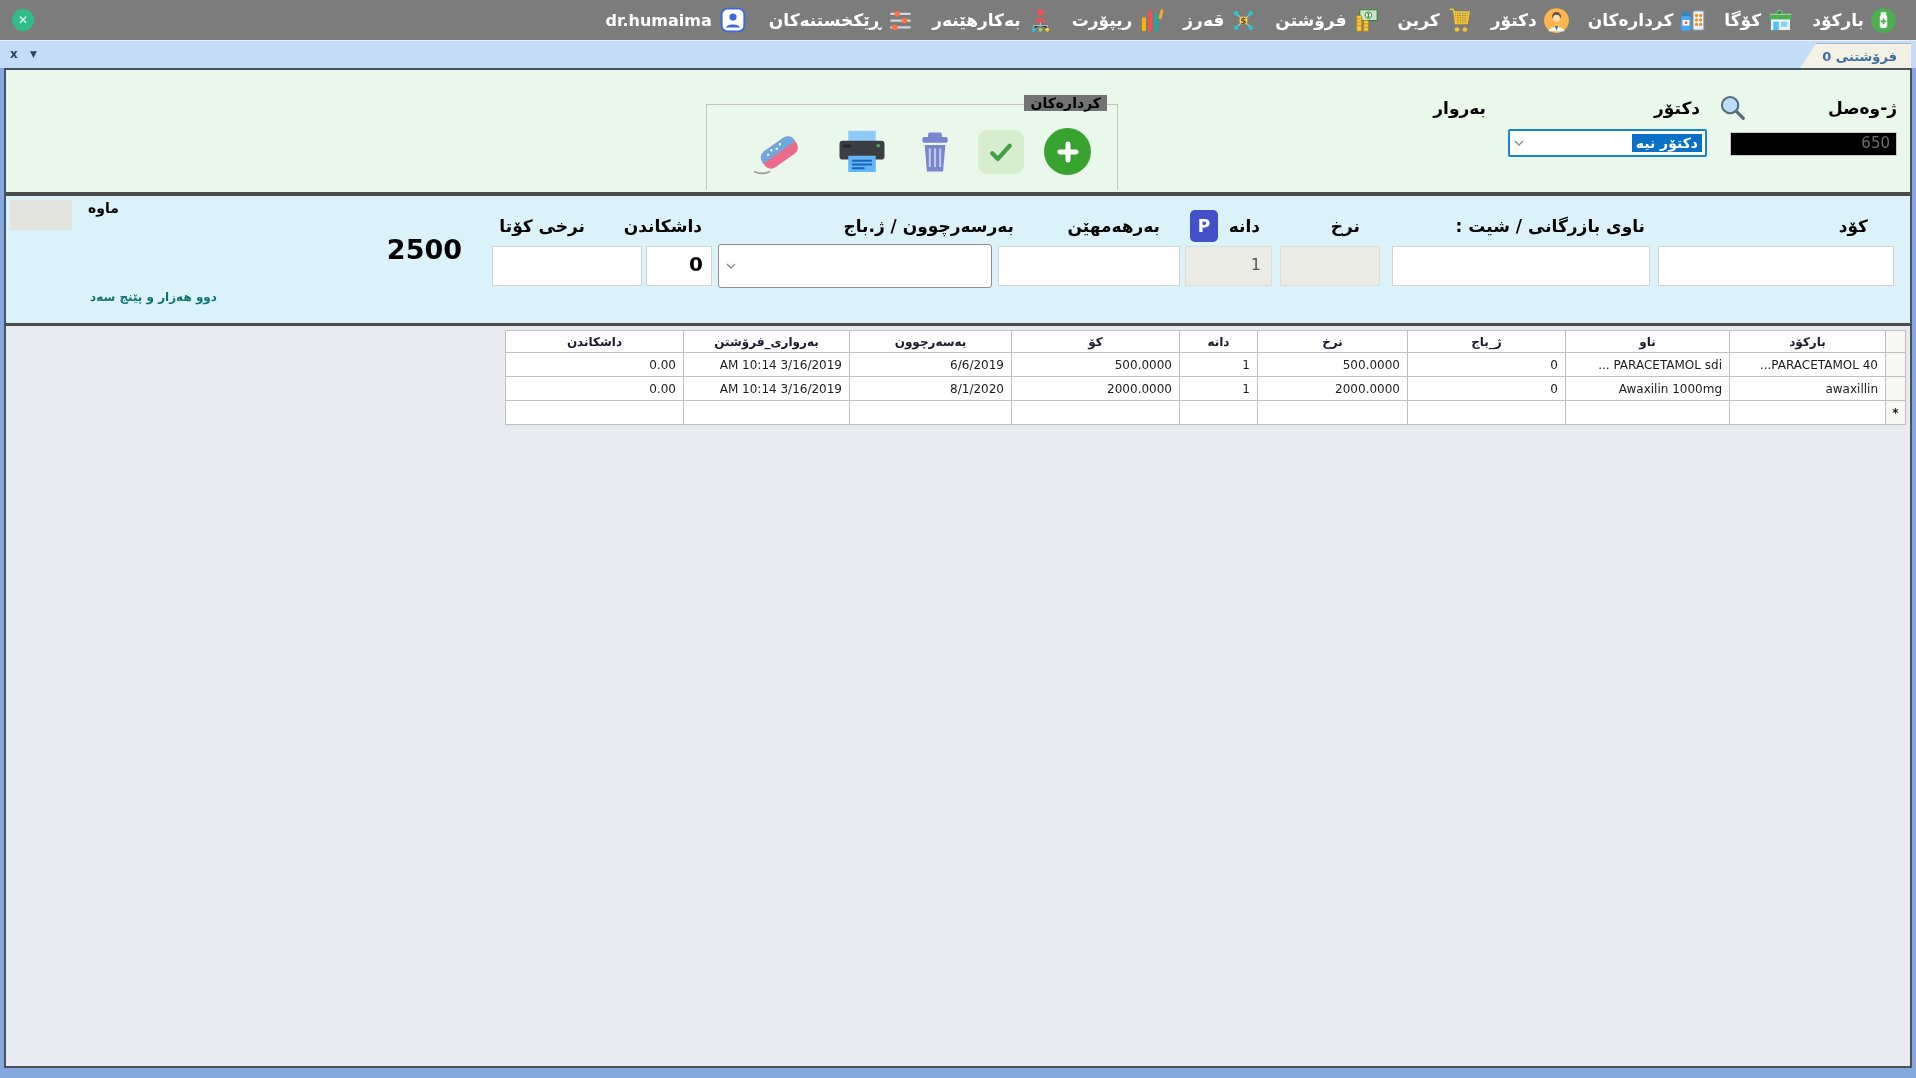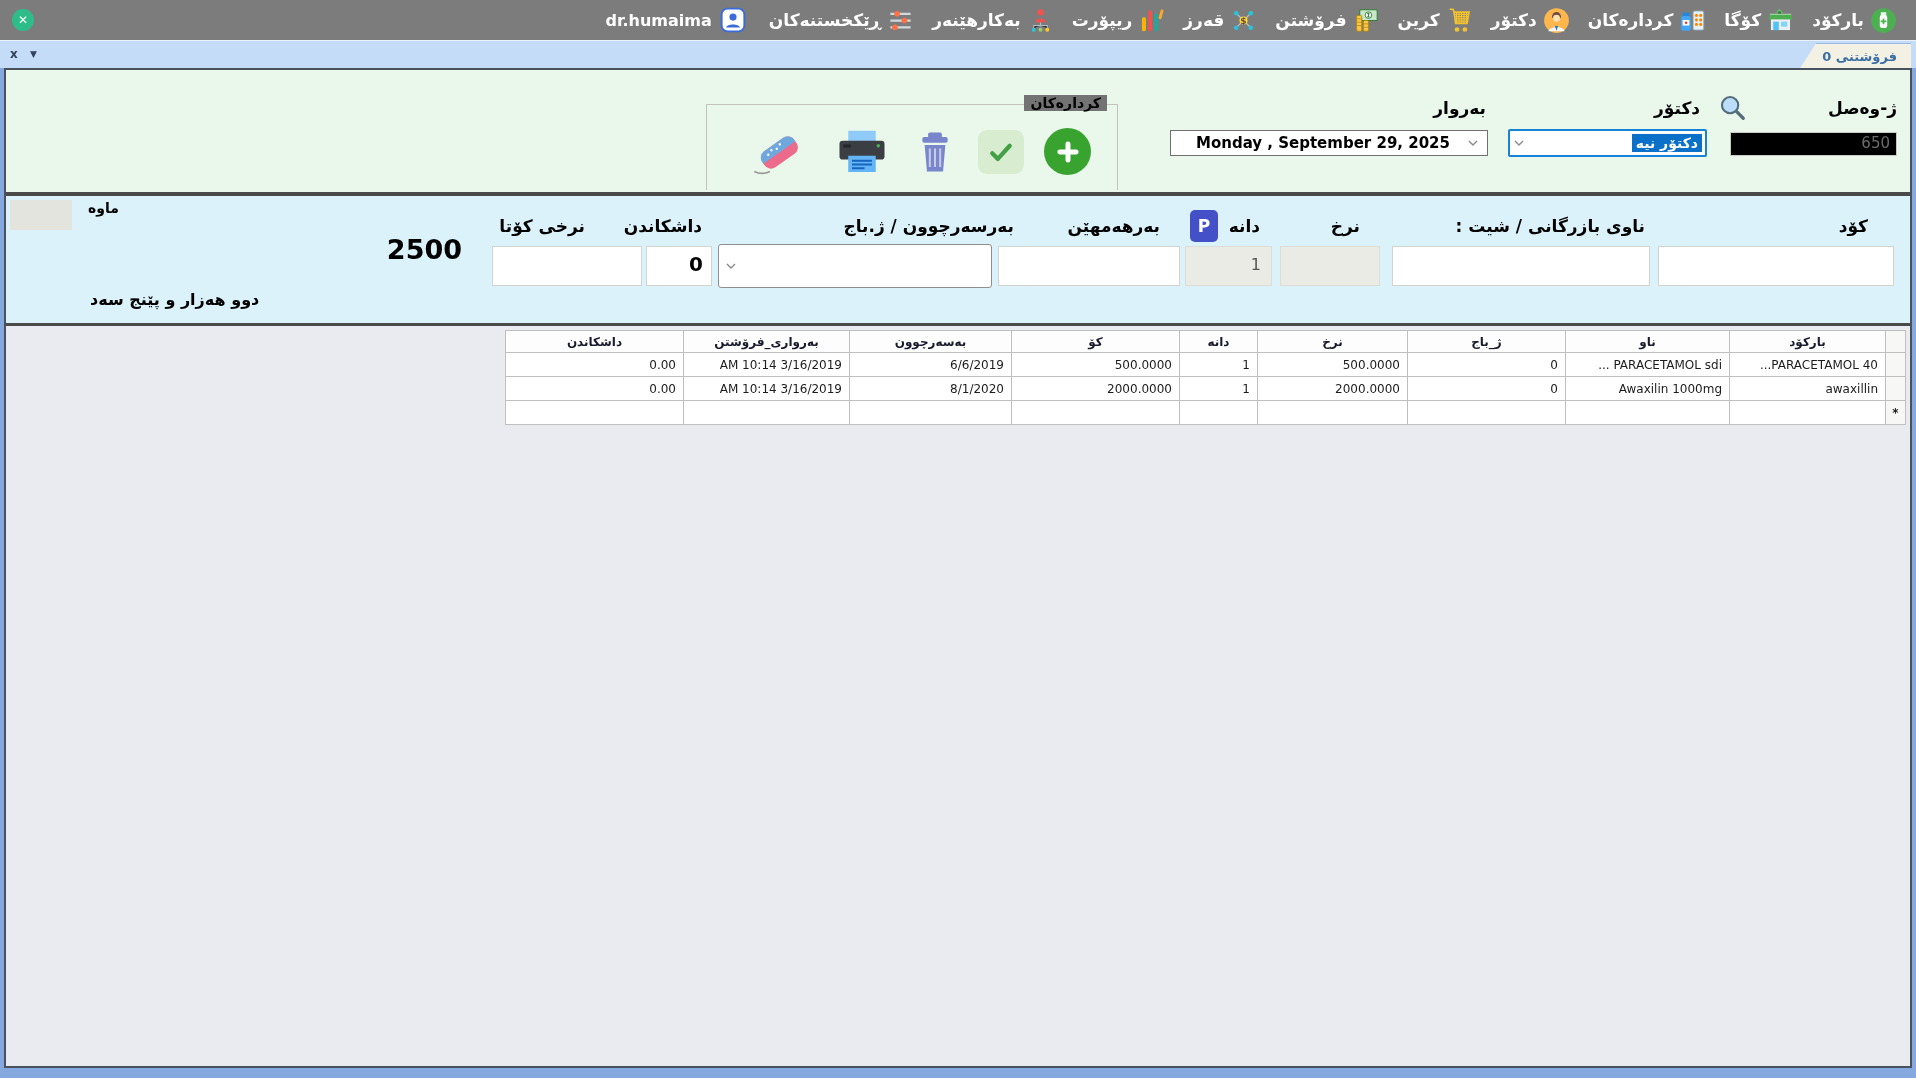--- a/index.html
+++ b/index.html
@@ -64,21 +64,21 @@
   
   .field { position:absolute; top:50px; height:40px; background:#fff; border:1px solid #D4D4CE; }
   .field-gray { background:#EBEBE6; border:1px solid #DDDDD6; }
   .unit-box { text-align:right; padding:8px 10px; font-size:16px; color:#555; }
   .discount-box { text-align:right; padding:5px 8px; font-weight:bold; font-size:20px; color:#000; }
   .p-badge { position:absolute; right:692px; top:14px; width:28px; height:32px; border-radius:5px; background:#4350C8;
              color:#fff; font-weight:bold; font-size:17px; display:flex; align-items:center; justify-content:center; }
   .expiry-combo { position:absolute; right:918px; top:48px; width:274px; height:44px; border:1px solid #8F8F8F; border-radius:3px; padding:0 6px; }
   .total-amount { position:absolute; right:1448px; top:38px; font-weight:bold; font-size:27px; color:#000; }
   .remaining-box { position:absolute; left:4px; top:4px; width:62px; height:30px; background:#E4E4DF; }
-  .total-words { position:absolute; left:84px; top:94px; font-weight:bold; font-size:16px; color:#000000; direction:rtl; }
+  .total-words { position:absolute; left:84px; top:94px; font-weight:bold; font-size:12px; color:#0f766e; direction:rtl; }
 
   
   .grid-wrap { position:absolute; top:4px; right:4px; }
   table.grid { border-collapse:collapse; direction:rtl; background:#fff; }
   table.grid th, table.grid td { border:1px solid #BFBFBF; font-size:12px; }
   table.grid th { height:22px; font-weight:bold; color:#1A1A2E; text-align:center; padding:0 6px; background:#FDFDFD; }
   table.grid td { height:24px; direction:ltr; text-align:right; padding:1px 7px; color:#1c1c1c; background:#fff; }
   table.grid td.selector, table.grid th.selector { background:#F7F7F5; padding:0; text-align:center; direction:ltr; font-weight:bold; }
 </style>
 </head>
@@ -255,28 +255,20 @@
         <div class="combo doctor-combo">
           <span class="chev">
               <svg viewBox="0 0 12 10">
                 <path d="M2 3l4 4 4-4" fill="none" stroke="#8a8a8a" stroke-width="1.4"></path>
               </svg>
             </span>
           <span class="doctor-sel">دکتۆر نیە</span>
         </div>
 
         <div class="lbl" style="right:424px; top:28px;">بەروار</div>
-        <div class="combo date-combo">
-          <span class="date-text">Monday  , September 29, 2025</span>
-          <span class="chev">
-              <svg viewBox="0 0 12 10">
-                <path d="M2 3l4 4 4-4" fill="none" stroke="#8a8a8a" stroke-width="1.4"></path>
-              </svg>
-            </span>
-        </div>
 
         <div class="groupbox">
           <span class="groupbox-label">کردارەکان</span>
           <div class="actions-row">
             <span class="icon-btn btn-plus">
               <svg viewBox="0 0 24 24">
                   <path d="M12 4.5v15M4.5 12h15" stroke="#fff" stroke-width="4.6" stroke-linecap="round"></path>
                 </svg>
             </span>
             <span class="icon-btn btn-check">

